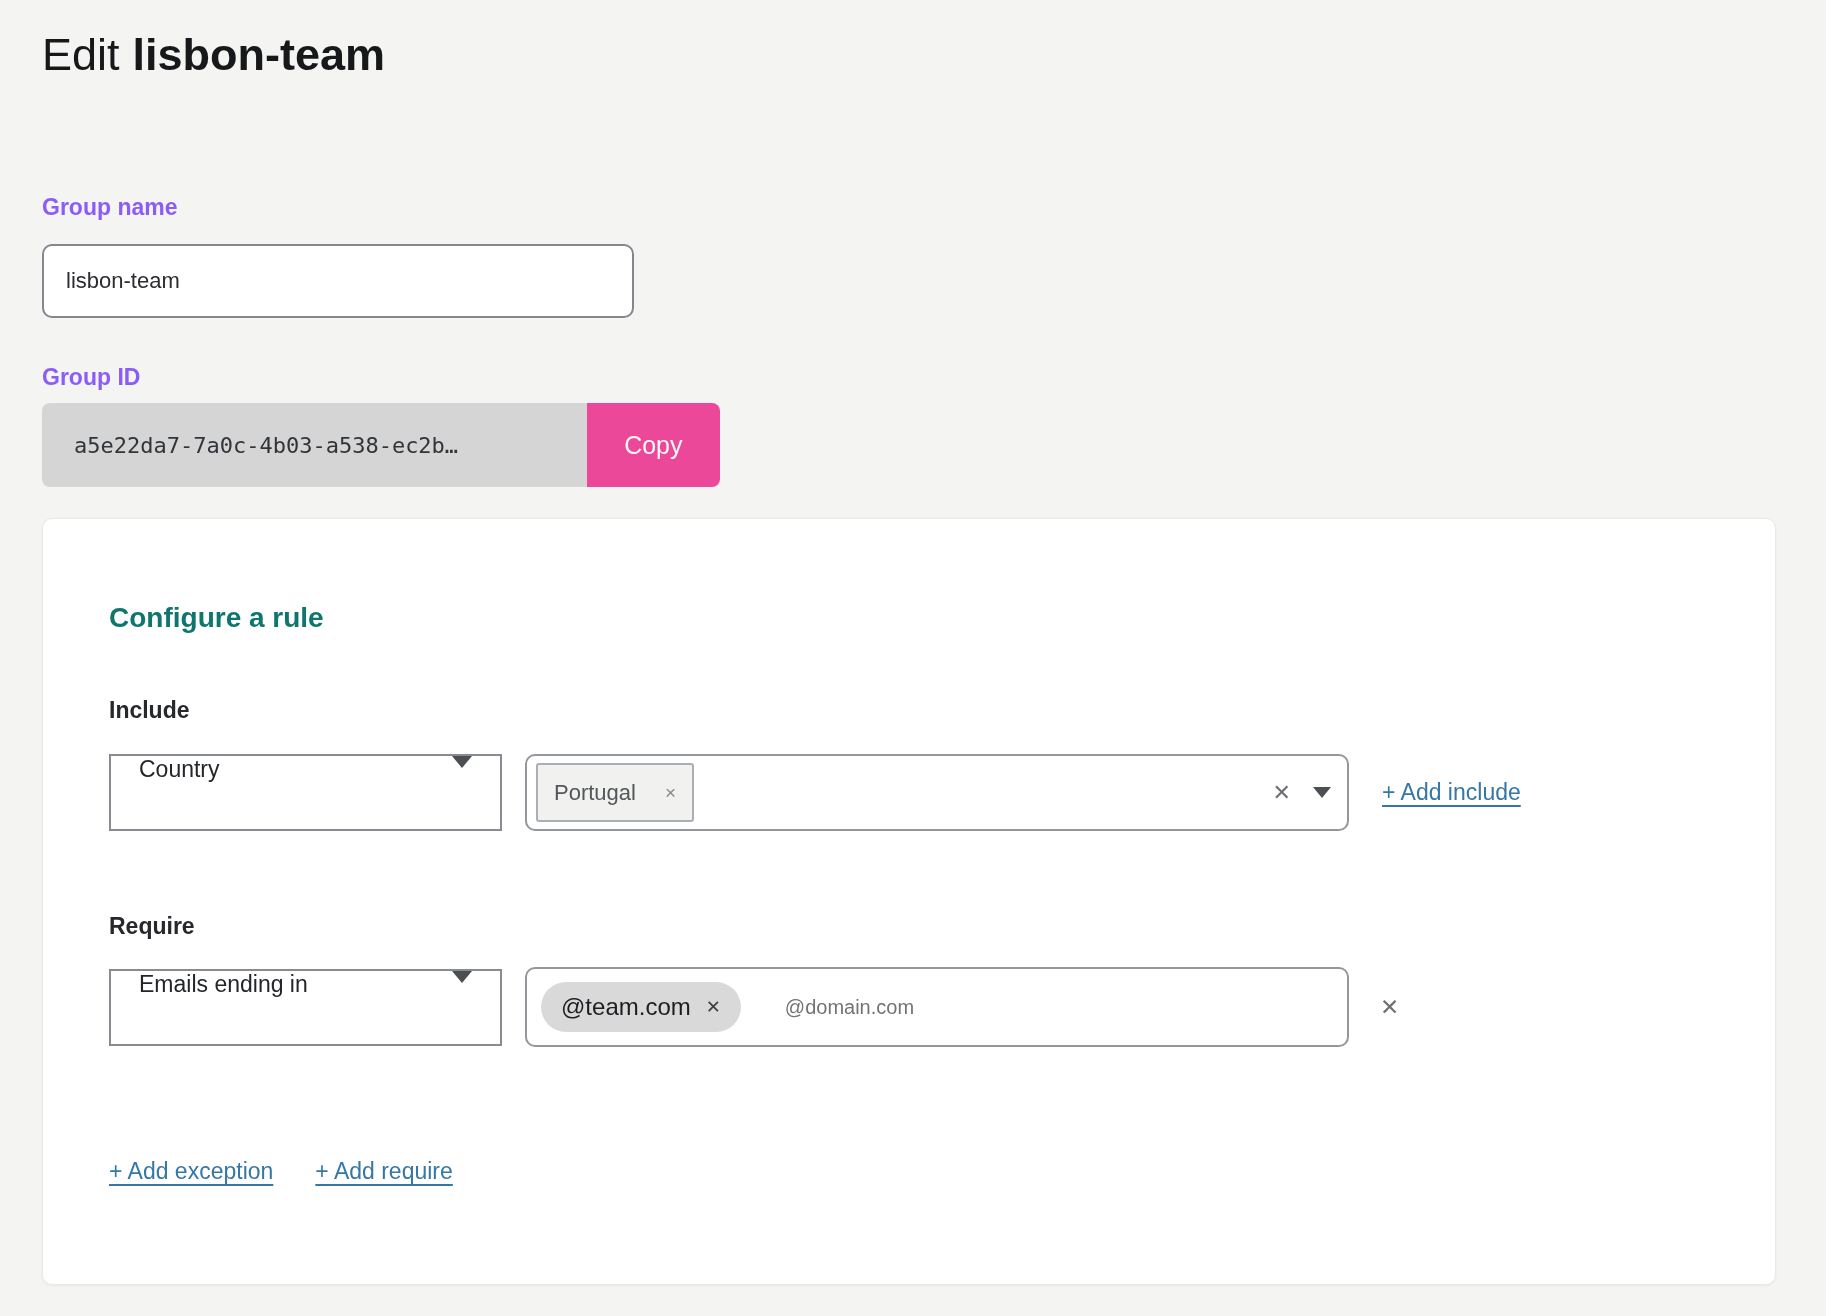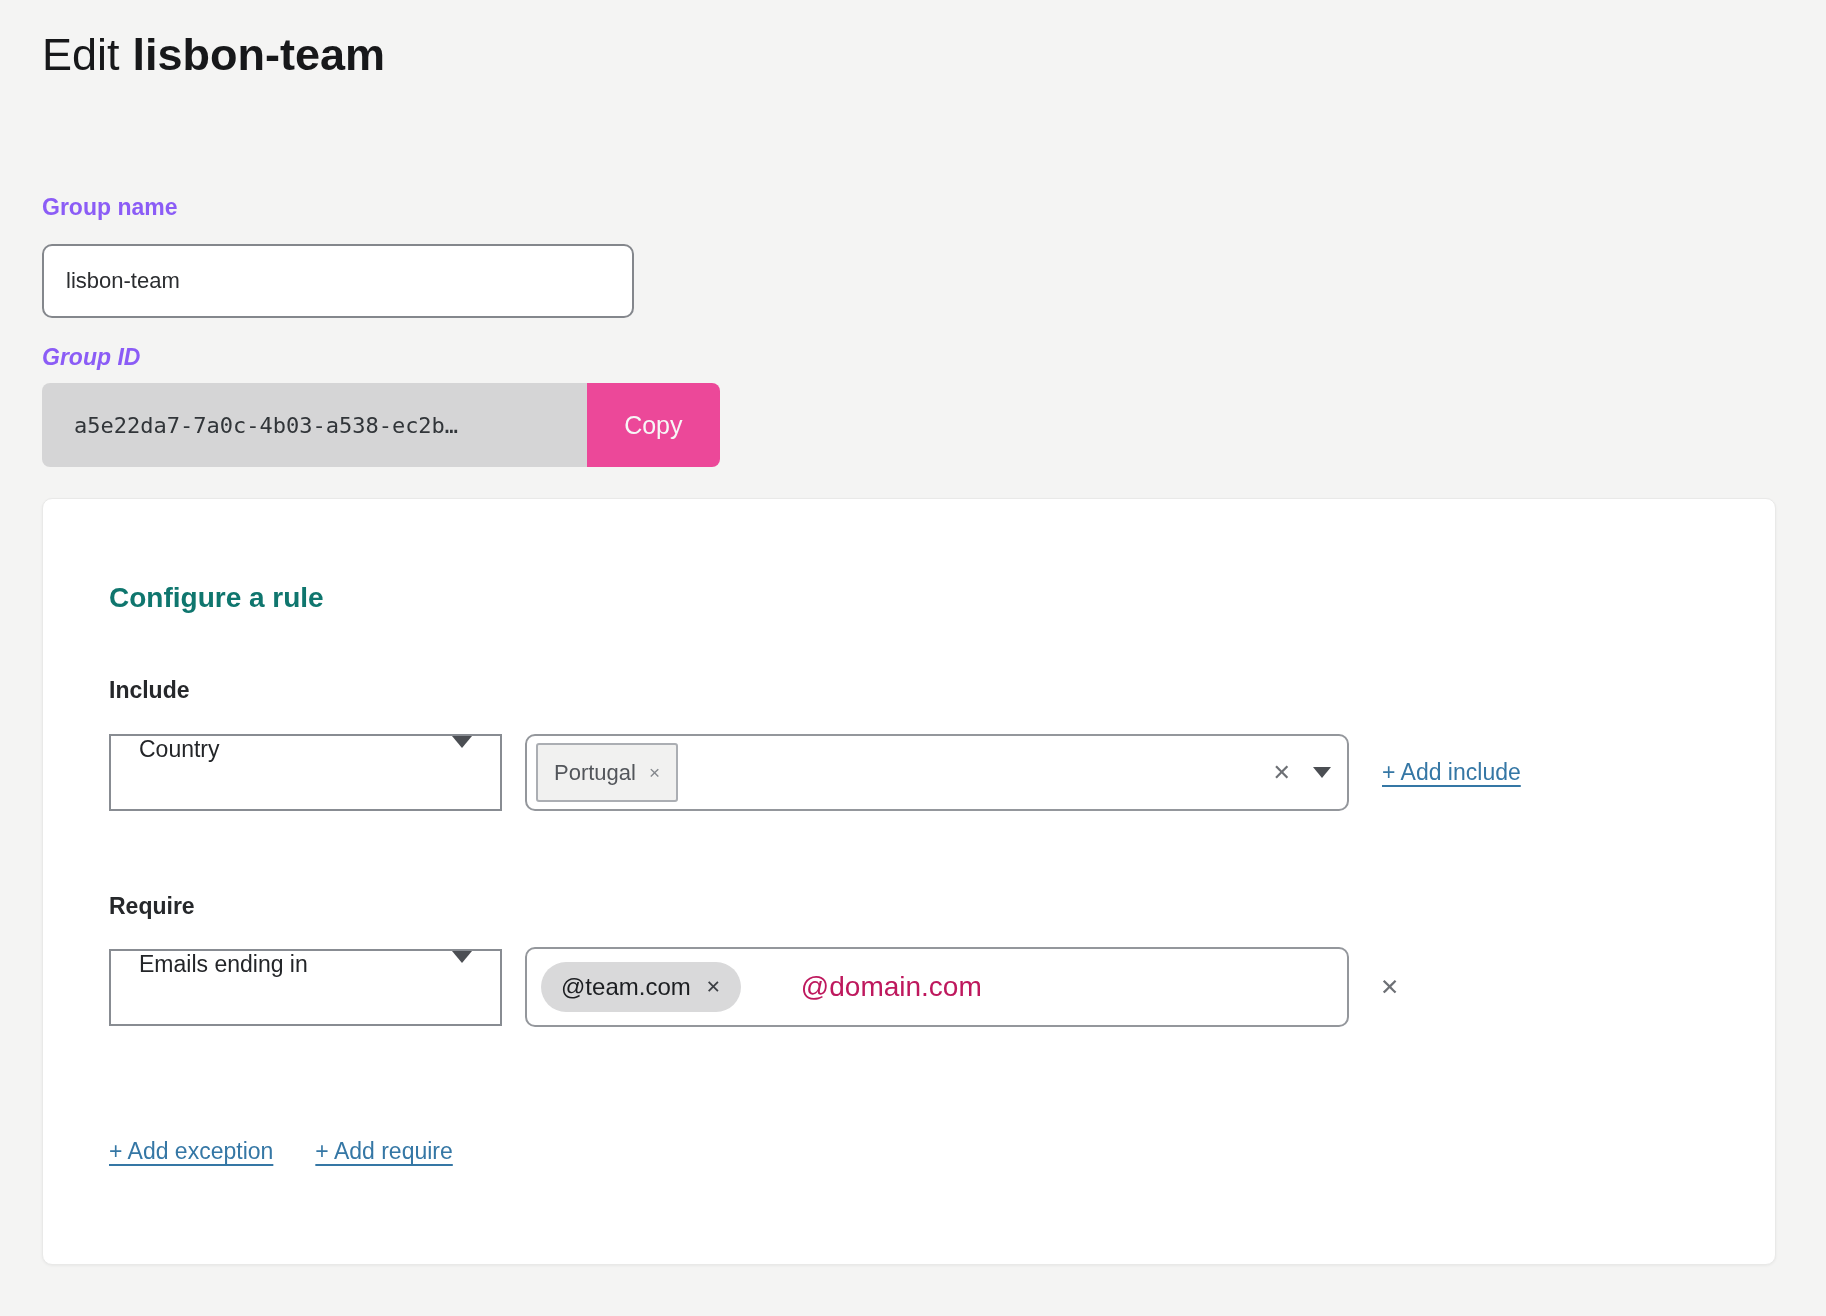--- a/index.html
+++ b/index.html
@@ -12,21 +12,21 @@
   }
   .page { padding: 28px 42px 0 42px; }
 
   
   .page-title { font-size: 45px; line-height: 54px; font-weight: 400; color: #17181a; }
   .page-title .title-name { font-weight: 700; margin-left: 13px; }
 
   
   .field-label { font-size: 23px; font-weight: 700; color: #8b5cf6; line-height: 30px; }
   .lbl-group-name { margin-top: 110px; }
-  .lbl-group-id { margin-top: 24px; font-style: italic; }
+  .lbl-group-id { margin-top: 44px; }
 
   
   .group-name-input {
     display: block; margin-top: 22px; width: 592px; height: 74px;
     border: 2px solid #84878c; border-radius: 10px; background: #ffffff;
     font-family: "Liberation Sans", "DejaVu Sans", sans-serif;
     font-size: 22px; color: #2b2d30; padding: 0 22px; outline: none;
   }
 
   
@@ -74,37 +74,37 @@
 
   .values-box {
     margin-left: 23px; width: 824px; border: 2px solid #94979c; border-radius: 10px;
     background: #ffffff; display: flex; align-items: center; flex: none;
   }
   .box-include { height: 77px; padding: 0 16px 0 9px; }
   .box-require { height: 80px; padding: 0 20px 0 14px; }
 
   .square-tag {
     height: 59px; border: 2px solid #abaeb3; border-radius: 3px; background: #f1f1f0;
-    display: flex; align-items: center; gap: 13px; padding: 0 16px; flex: none;
+    display: flex; align-items: center; gap: 29px; padding: 0 16px; flex: none;
   }
   .square-tag .tag-text { font-size: 22px; color: #53565b; }
   .square-tag .tag-x { font-size: 19px; color: #85888d; cursor: pointer; }
 
   .box-spacer { flex: 1 1 auto; }
   .clear-x { font-size: 22px; color: #6d7075; cursor: pointer; margin-right: 22px; line-height: 1; }
   .box-include .tri-down { border-left-width: 9px; border-right-width: 9px; border-top-width: 11px; cursor: pointer; }
 
   .pill-tag {
     height: 50px; border-radius: 25px; background: #d9d9da;
     display: flex; align-items: center; gap: 15px; padding: 0 20px; flex: none;
   }
   .pill-tag .tag-text { font-size: 24px; font-weight: 500; color: #1c1e21; }
   .pill-tag .tag-x { font-size: 18px; font-weight: 700; color: #3c3f44; cursor: pointer; }
 
-  .ghost-placeholder { margin-left: 60px; font-size: 28px; color: #be185d; }
+  .ghost-placeholder { margin-left: 44px; font-size: 20px; color: #737373; }
 
   .row-remove-x { margin-left: 31px; font-size: 23px; color: #6d7075; cursor: pointer; line-height: 1; }
 
   .link { color: #3577a5; font-size: 23px; text-decoration: underline; text-underline-offset: 5px; cursor: pointer; }
   .add-include-link { margin-left: 33px; flex: none; }
   .links-row { margin-top: 107px; display: flex; align-items: center; line-height: 30px; }
   .links-row .link + .link { margin-left: 42px; }
 </style>
 </head>
 <body>

